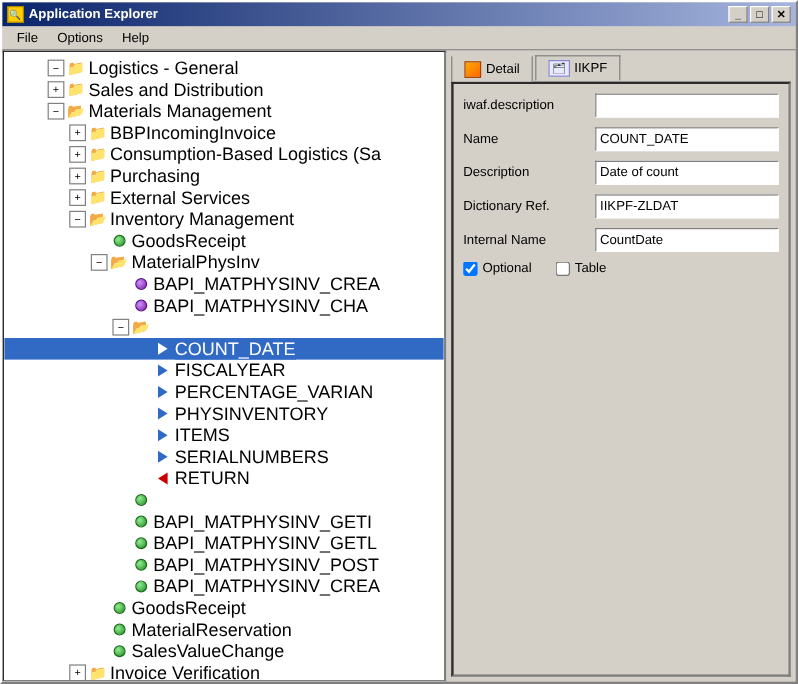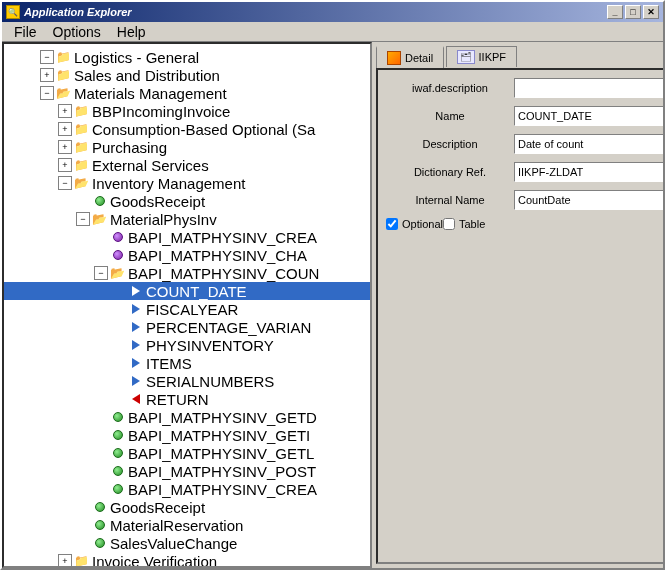--- a/index.html
+++ b/index.html
@@ -39,21 +39,20 @@
       background: #ffcc00;
       border: 1px solid #aa8800;
       display: inline-flex;
       align-items: center;
       justify-content: center;
       font-size: 8px;
       color: #333;
     }
     .title-bar-text {
       flex: 1;
-      font-style: italic;
     }
     .title-bar-buttons {
       display: flex;
       gap: 2px;
     }
     .title-btn {
       width: 16px;
       height: 14px;
       background: #d4d0c8;
       border: 1px solid;
@@ -72,21 +71,21 @@
     .menu-bar {
       background: #d4d0c8;
       height: 20px;
       display: flex;
       align-items: center;
       padding: 0 4px;
       border-bottom: 1px solid #808080;
     }
     .menu-item {
       padding: 2px 8px;
-      font-size: 14px;
+      font-size: 11px;
       cursor: pointer;
     }
     .content-area {
       display: flex;
       flex: 1;
       overflow: hidden;
     }
     .tree-panel {
       width: 370px;
       background: white;
@@ -130,40 +129,41 @@
       background: #d4d0c8;
       flex: 1;
       padding: 8px;
     }
     .form-row {
       display: flex;
       align-items: center;
       margin-bottom: 8px;
     }
     .form-label {
-      width: 128px;
-      font-size: 11px;
-      text-align: center;
+      width: 110px;
+      font-size: 11px;
+      text-align: left;
     }
     .form-input {
       flex: 1;
       height: 20px;
       background: white;
       border: 1px solid;
       border-top-color: #808080;
       border-left-color: #808080;
       border-right-color: #fff;
       border-bottom-color: #fff;
       padding: 0 3px;
       font-size: 11px;
       font-family: 'Tahoma', Arial, sans-serif;
     }
     .checkbox-row {
       display: flex;
       align-items: center;
+      gap: 20px;
       margin-top: 4px;
     }
     .checkbox-item {
       display: flex;
       align-items: center;
       gap: 4px;
       font-size: 11px;
     }
     .checkbox-item input[type=checkbox] {
       width: 12px;
@@ -340,21 +340,21 @@
             <span class="node-text">BBPIncomingInvoice</span>
           </div>
           <div class="tree-node">
             <span class="indent"></span>
             <span class="indent"></span>
             <span class="indent"></span>
             <span class="expand-btn">+</span>
             <span class="node-icon">
               <span class="icon-folder" style="font-size: 12px;">📁</span>
             </span>
-            <span class="node-text">Consumption-Based Optional (Sa</span>
+            <span class="node-text">Consumption-Based Logistics (Sa</span>
           </div>
           <div class="tree-node">
             <span class="indent"></span>
             <span class="indent"></span>
             <span class="indent"></span>
             <span class="expand-btn">+</span>
             <span class="node-icon">
               <span class="icon-folder" style="font-size: 12px;">📁</span>
             </span>
             <span class="node-text">Purchasing</span>
@@ -428,21 +428,20 @@
           <div class="tree-node">
             <span class="indent"></span>
             <span class="indent"></span>
             <span class="indent"></span>
             <span class="indent"></span>
             <span class="indent"></span>
             <span class="expand-btn">−</span>
             <span class="node-icon">
               <span class="icon-folder-open" style="font-size: 12px;">📂</span>
             </span>
-            <span class="node-text">BAPI_MATPHYSINV_COUN</span>
           </div>
           <div class="tree-node selected" style="background: rgb(49, 106, 197);">
             <span class="indent"></span>
             <span class="indent"></span>
             <span class="indent"></span>
             <span class="indent"></span>
             <span class="indent"></span>
             <span class="indent"></span>
             <span class="expand-spacer"></span>
             <span class="node-icon">
@@ -531,21 +530,20 @@
           <div class="tree-node">
             <span class="indent"></span>
             <span class="indent"></span>
             <span class="indent"></span>
             <span class="indent"></span>
             <span class="indent"></span>
             <span class="expand-spacer"></span>
             <span class="node-icon">
               <span class="icon-circle-green"></span>
             </span>
-            <span class="node-text">BAPI_MATPHYSINV_GETD</span>
           </div>
           <div class="tree-node">
             <span class="indent"></span>
             <span class="indent"></span>
             <span class="indent"></span>
             <span class="indent"></span>
             <span class="indent"></span>
             <span class="expand-spacer"></span>
             <span class="node-icon">
               <span class="icon-circle-green"></span>

